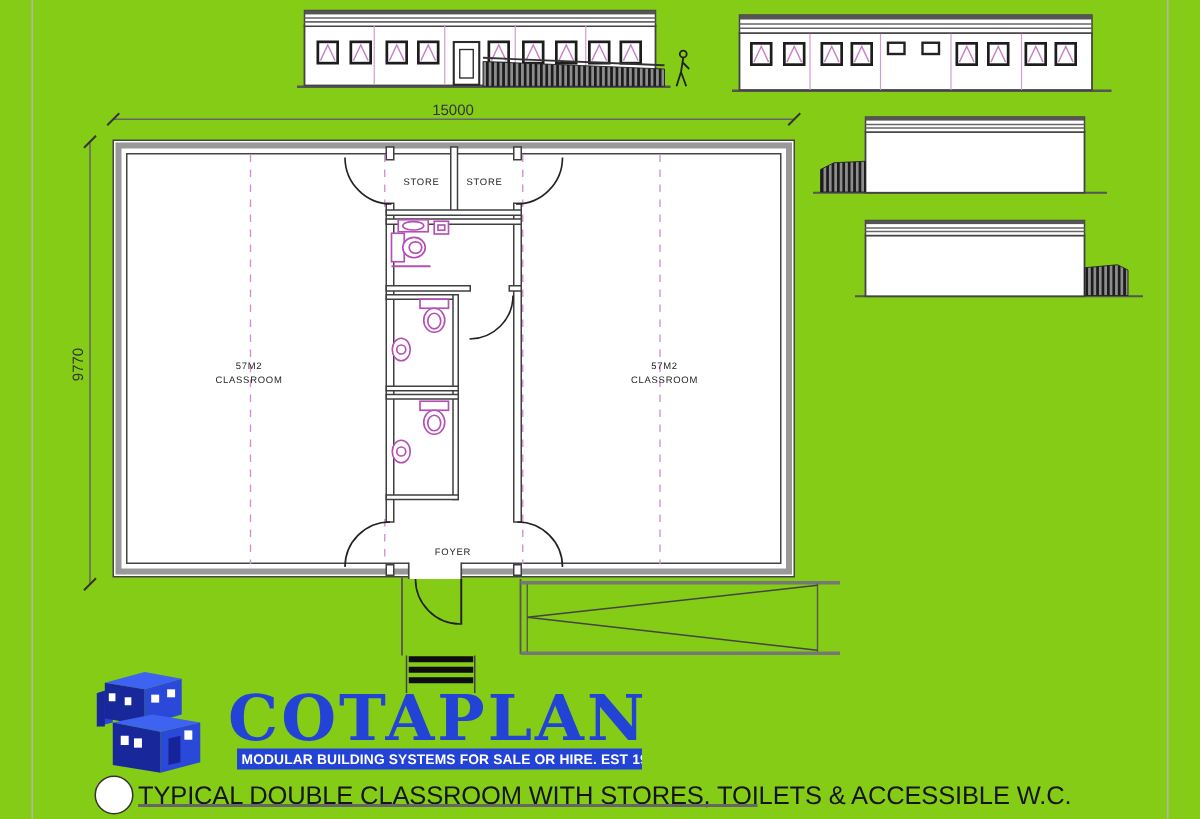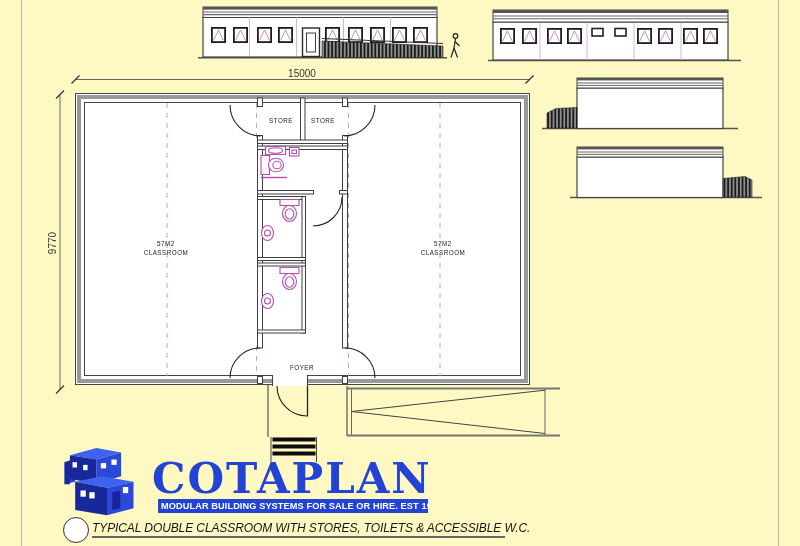--- a/index.html
+++ b/index.html
@@ -1,32 +1,32 @@
 <!DOCTYPE html>
 <html><head>
 <meta charset="utf-8">
 <style>
   html,body{margin:0;padding:0;background:#fff;}
-  #canvas{position:relative;width:800px;height:546px;background:#fef9c3;overflow:hidden;
+  #canvas{position:relative;width:800px;height:546px;background:#84cc16;overflow:hidden;
           font-family:"Liberation Sans",sans-serif;}
   #drawing{position:absolute;left:0;top:0;}
   svg text{font-family:"Liberation Sans",sans-serif;fill:#1a1a1a;}
   .dimtxt{font-size:10px;fill:#333;}
   .roomtxt{font-size:6.3px;letter-spacing:.5px;fill:#222;}
   #logo-icon{position:absolute;left:62px;top:441px;}
   #wordmark{position:absolute;left:152px;top:458px;width:276px;height:42px;
             font-family:"DejaVu Serif",serif;font-weight:bold;font-size:42px;line-height:42px;
             color:#2343d6;letter-spacing:2px;white-space:nowrap;}
   #tagline-band{position:absolute;left:158px;top:499px;width:270px;height:14px;background:#2343d6;}
   #tagline-band span{display:block;color:#fff;font-weight:bold;font-size:9.2px;line-height:14px;
             padding-left:3px;letter-spacing:.1px;white-space:nowrap;overflow:hidden;}
   #note-circle{position:absolute;left:63px;top:517px;width:26px;height:26px;border:1.3px solid #333;
             border-radius:50%;background:#fff;box-sizing:border-box;}
-  #note-text{position:absolute;left:92px;top:521px;font-size:12px;color:#151515;
-            letter-spacing:-.1px;white-space:nowrap;font-style:italic;}
+  #note-text{position:absolute;left:92px;top:521px;font-size:17px;color:#151515;
+            letter-spacing:-.1px;white-space:nowrap;}
   #note-line{position:absolute;left:92px;top:536px;width:413px;height:1.6px;background:#666;}
   .pgborder{position:absolute;top:0;width:1.2px;height:546px;background:#b5b5b5;}
 </style>
 </head>
 <body>
 
 <div id="canvas">
 
   <div class="pgborder" style="left:21px"></div>
   <div class="pgborder" style="left:778px"></div>

